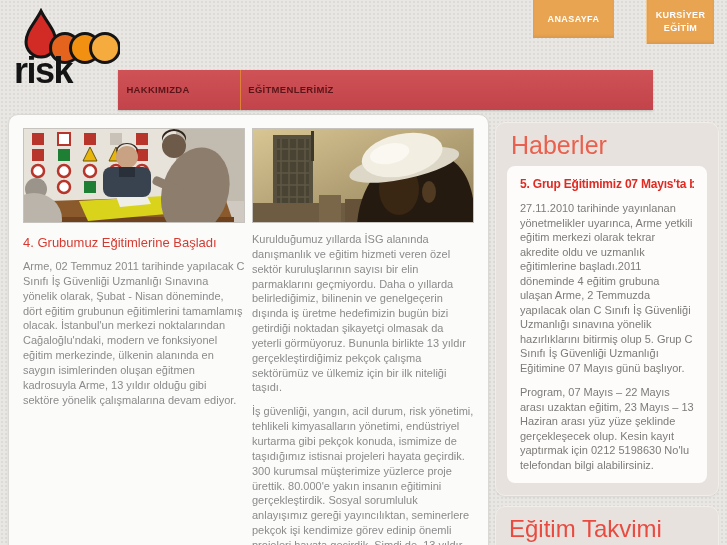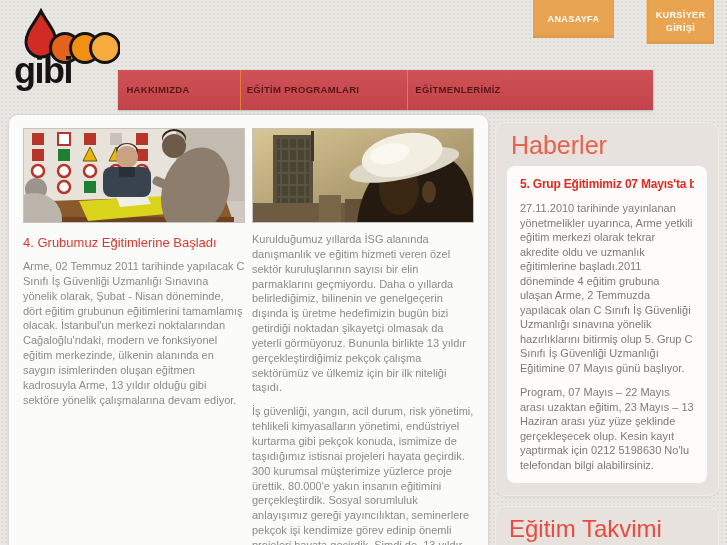--- a/index.html
+++ b/index.html
@@ -84,29 +84,28 @@
 
   <div>
 
     <div class="logo">
       <svg width="100" height="58" viewBox="0 0 100 58">
         <path d="M21 3 C15 15 6 23 6 34 a15 15 0 0 0 30 0 C36 23 27 15 21 3 Z" fill="#d22b26" stroke="#141414" stroke-width="3"></path>
         <circle cx="45" cy="40" r="14.5" fill="#e4641e" stroke="#141414" stroke-width="3"></circle>
         <circle cx="65" cy="40" r="14.5" fill="#f29111" stroke="#141414" stroke-width="3"></circle>
         <circle cx="85" cy="40" r="14.5" fill="#f6ab3e" stroke="#141414" stroke-width="3"></circle>
       </svg>
-      <div class="brand-1">gibi</div>
+      <div class="brand-1">risk</div>
     </div>
 
     <div class="topbtn topbtn-home">ANASAYFA</div>
-    <div class="topbtn topbtn-login">KURSİYER GİRİŞİ</div>
+    <div class="topbtn topbtn-login">KURSİYER EĞİTİM</div>
 
     <nav class="mainnav">
       <a class="nv1">HAKKIMIZDA</a>
-      <a class="nv2">EĞİTİM PROGRAMLARI</a>
       <a class="nv4">EĞİTMENLERİMİZ</a>
     </nav>
   </div>
 
   <main class="main-panel">
 
     <article class="article">
       <div class="thumb">
         <svg width="222" height="95" viewBox="0 0 222 95">
           <rect width="222" height="95" fill="#cfc9c1"></rect>

